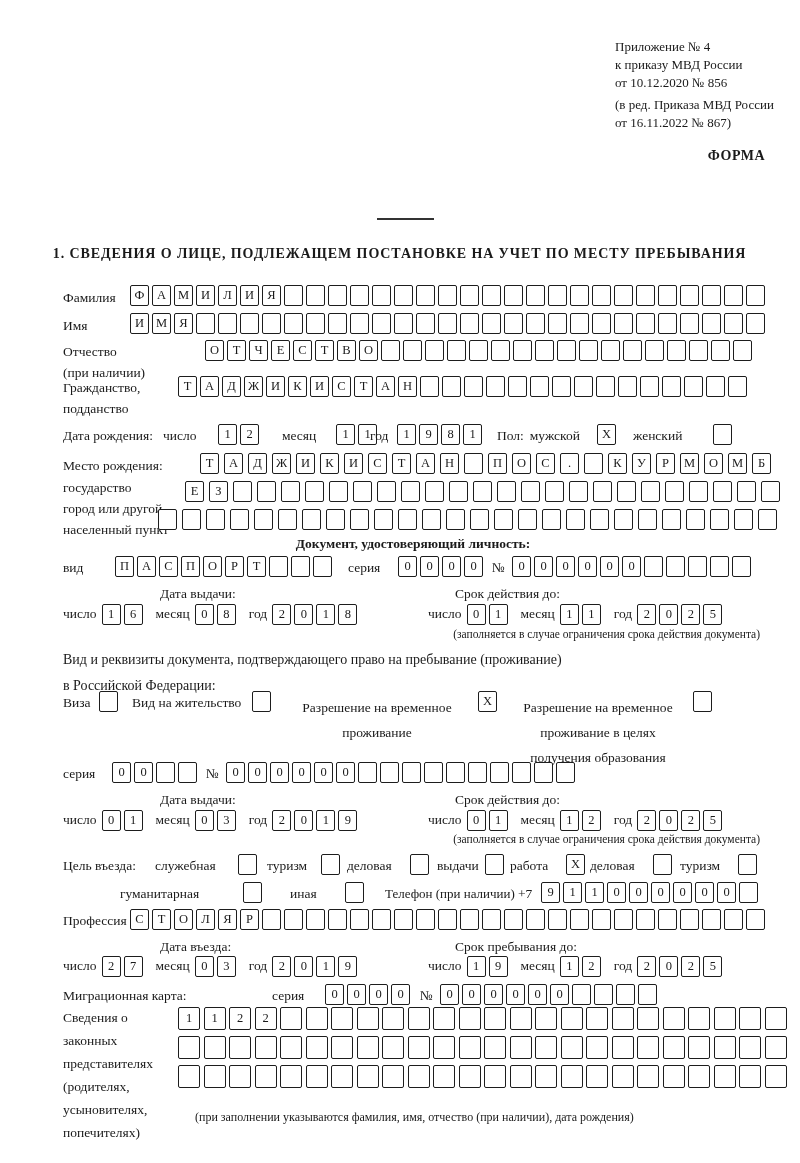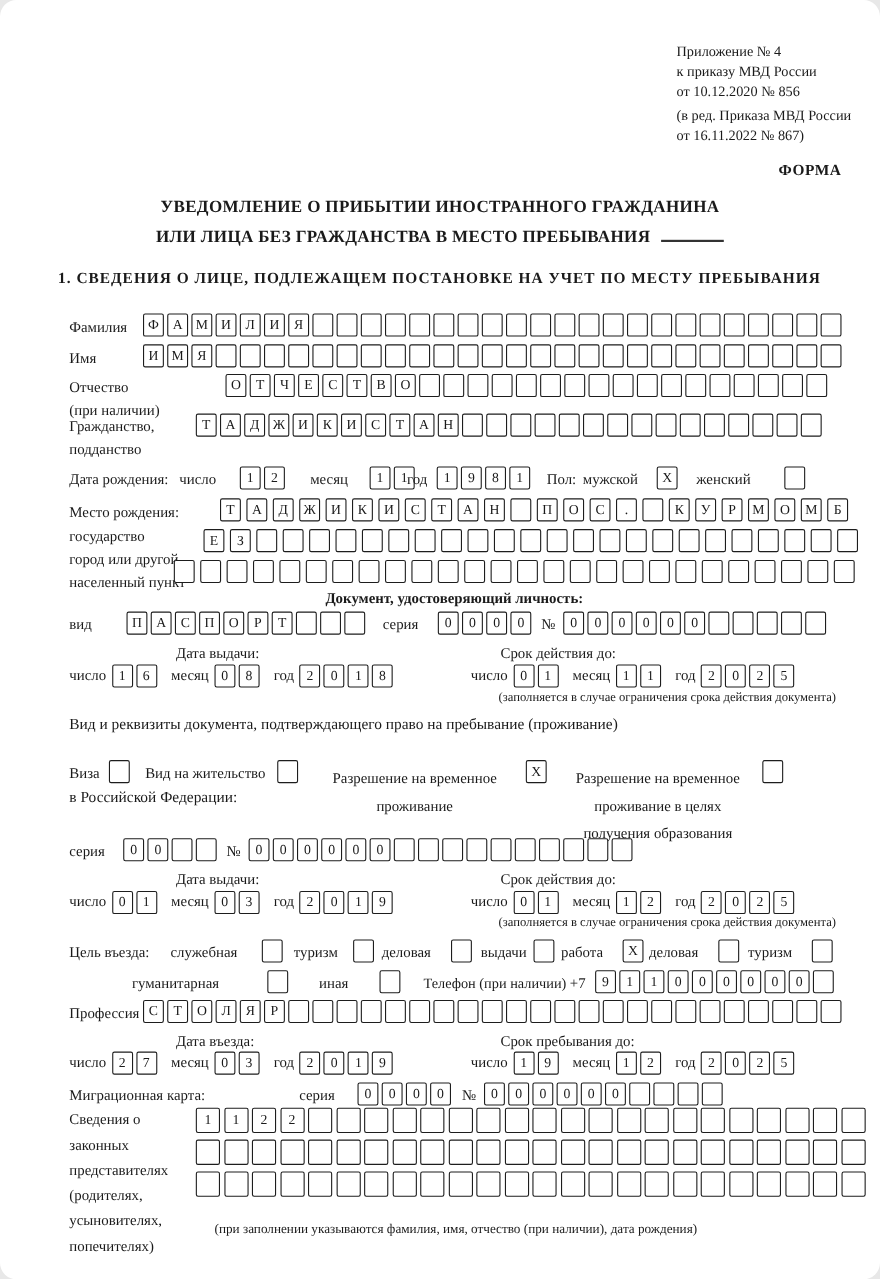--- a/index.html
+++ b/index.html
@@ -1,19 +1,19 @@
 <!DOCTYPE html>
 <html><head>
 <meta charset="utf-8">
 <style>
   html,body{margin:0;padding:0;background:#e8e8e8;}
   .page{
     position:relative;width:800px;height:1163px;background:#ffffff;
     font-family:"Liberation Serif","DejaVu Serif",serif;color:#1a1a1a;
-    overflow:hidden;margin:0 auto;border-radius:15px;
+    overflow:hidden;margin:0 auto;
   }
   .abs{position:absolute;}
   .lbl{font-size:13.5px;white-space:nowrap;}
   .small{font-size:11.5px;white-space:nowrap;}
   .bold{font-weight:bold;}
   
   .cells{display:flex;}
   .cell{
     box-sizing:border-box;width:19px;height:21px;border:1.6px solid #1d1d1d;
     border-radius:2px;margin-right:3px;text-align:center;
@@ -38,23 +38,22 @@
   <div class="abs" style="left:615px;top:38px;font-size:13px;line-height:18px;">
     <div>Приложение № 4</div>
     <div>к приказу МВД России</div>
     <div>от 10.12.2020 № 856</div>
     <div style="margin-top:4px;">(в ред. Приказа МВД России</div>
     <div>от 16.11.2022 № 867)</div>
   </div>
 
   <div class="abs bold right" style="left:565px;top:148px;width:200px;font-size:14px;letter-spacing:.5px;">ФОРМА</div>
 
-  <div class="abs title-line" style="left:50px;top:180px;width:700px;">УВЕДОМЛЕНИЕ О ПРИБЫТИИ ИНОСТРАННОГО ГРАЖДАНИНА</div>
   <div class="abs title-line" style="left:50px;top:204px;width:700px;">
-    <span>ИЛИ ЛИЦА БЕЗ ГРАЖДАНСТВА В МЕСТО ПРЕБЫВАНИЯ</span><span class="blank-line"></span>
+    <span class="blank-line"></span>
   </div>
 
   <div class="abs bold center" style="left:36px;top:246px;width:727px;font-size:14px;letter-spacing:.9px;">1. СВЕДЕНИЯ О ЛИЦЕ, ПОДЛЕЖАЩЕМ ПОСТАНОВКЕ НА УЧЕТ ПО МЕСТУ ПРЕБЫВАНИЯ</div>
 
   <span class="abs lbl" style="left:63px;top:290px;">Фамилия</span>
   <div class="abs cells" style="left:130px;top:285px;">
       <span class="cell">Ф</span>
       <span class="cell">А</span>
       <span class="cell">М</span>
       <span class="cell">И</span>
@@ -369,21 +368,21 @@
     <div class="cells">
         <span class="cell">2</span>
         <span class="cell">0</span>
         <span class="cell">2</span>
         <span class="cell">5</span>
       </div>
   </div>
   <div class="abs small right" style="left:360px;top:628px;width:400px;">(заполняется в случае ограничения срока действия документа)</div>
 
   <div class="abs" style="left:63px;top:652px;font-size:14px;">Вид и реквизиты документа, подтверждающего право на пребывание (проживание)</div>
-  <div class="abs" style="left:63px;top:678px;font-size:14px;margin-top:40px;">в Российской Федерации:</div>
+  <div class="abs" style="left:63px;top:678px;font-size:14px;">в Российской Федерации:</div>
 
   <span class="abs lbl" style="left:63px;top:695px;">Виза</span>
   <div class="abs cells" style="left:99px;top:691px;">
       <span class="cell">&nbsp;</span>
     </div>
   <span class="abs lbl" style="left:132px;top:695px;">Вид на жительство</span>
   <div class="abs cells" style="left:252px;top:691px;">
       <span class="cell">&nbsp;</span>
     </div>
   <div class="abs center" style="left:287px;top:695px;width:180px;font-size:13.5px;line-height:25px;">

